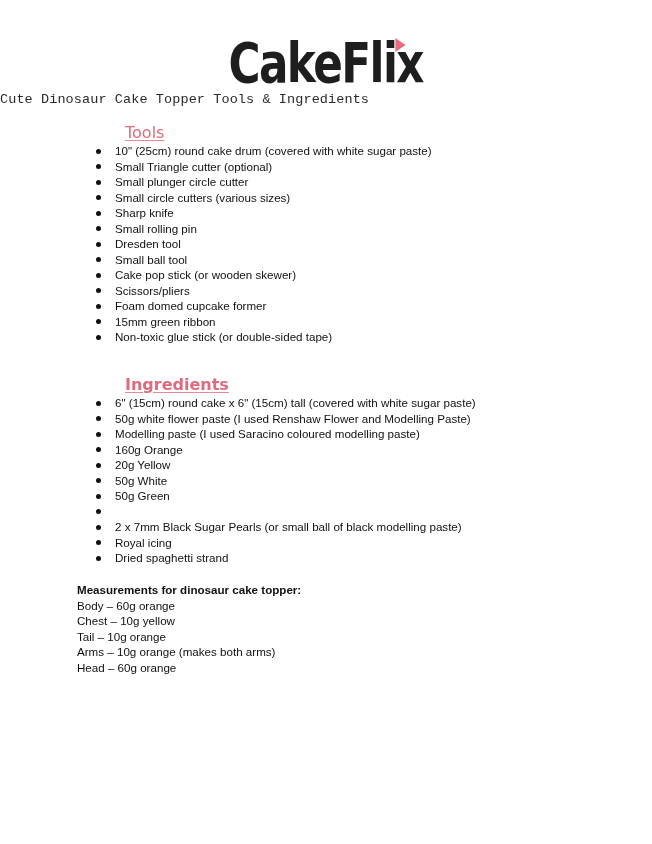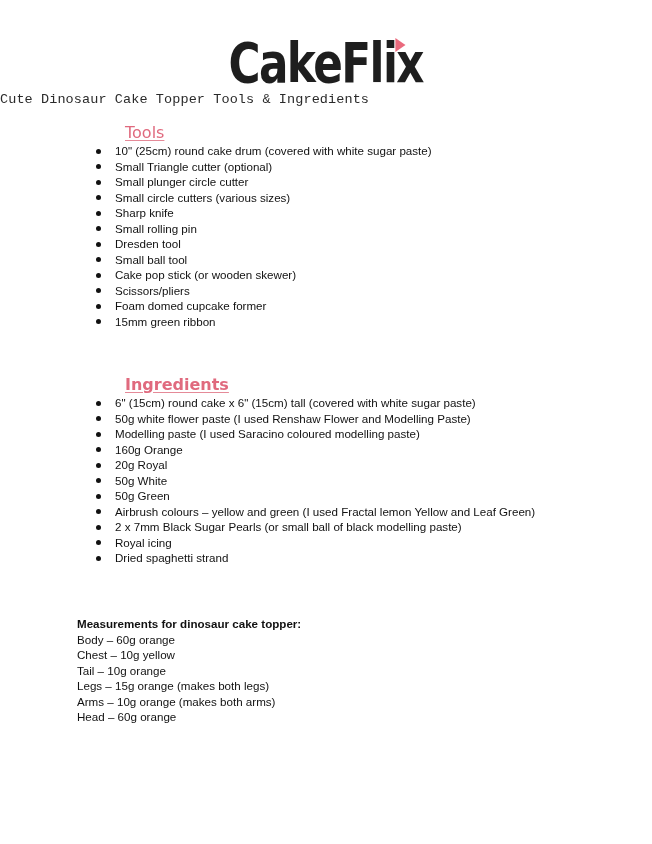--- a/index.html
+++ b/index.html
@@ -96,21 +96,20 @@
       border-radius: 50%;
       background: #111;
     }
     .measure {
       position: absolute;
       left: 77px;
       top: 582px;
       font-size: 11.6px;
       line-height: 15.5px;
       color: #111;
-      margin-top: 34px;
     }
     .measure .m-title {
       font-weight: bold;
       white-space: nowrap;
     }
     .measure .m-line {
       white-space: nowrap;
     }
   </style>
 </head>
@@ -134,42 +133,42 @@
       <li><span class="bullet"></span><span>Small plunger circle cutter</span></li>
       <li><span class="bullet"></span><span>Small circle cutters (various sizes)</span></li>
       <li><span class="bullet"></span><span>Sharp knife</span></li>
       <li><span class="bullet"></span><span>Small rolling pin</span></li>
       <li><span class="bullet"></span><span>Dresden tool</span></li>
       <li><span class="bullet"></span><span>Small ball tool</span></li>
       <li><span class="bullet"></span><span>Cake pop stick (or wooden skewer)</span></li>
       <li><span class="bullet"></span><span>Scissors/pliers</span></li>
       <li><span class="bullet"></span><span>Foam domed cupcake former</span></li>
       <li><span class="bullet"></span><span>15mm green ribbon</span></li>
+      <li><span class="bullet"></span><span>Non-toxic glue stick (or double-sided tape)</span></li>
     </ul>
 
   <div class="section-heading" style="top: 375px; font-weight: bold;">Ingredients</div>
   <ul class="list" id="ingredients-list" style="top: 395px;">
       <li><span class="bullet"></span><span>6" (15cm) round cake x 6" (15cm) tall (covered with white sugar paste)</span></li>
       <li><span class="bullet"></span><span>50g white flower paste (I used Renshaw Flower and Modelling Paste)</span></li>
       <li><span class="bullet"></span><span>Modelling paste (I used Saracino coloured modelling paste)</span></li>
       <li><span class="bullet"></span><span>160g Orange</span></li>
-      <li><span class="bullet"></span><span>20g Royal</span></li>
+      <li><span class="bullet"></span><span>20g Yellow</span></li>
       <li><span class="bullet"></span><span>50g White</span></li>
       <li><span class="bullet"></span><span>50g Green</span></li>
-      <li><span class="bullet"></span><span>Airbrush colours – yellow and green (I used Fractal lemon Yellow and Leaf Green)</span></li>
+      <li><span class="bullet"></span></li>
       <li><span class="bullet"></span><span>2 x 7mm Black Sugar Pearls (or small ball of black modelling paste)</span></li>
       <li><span class="bullet"></span><span>Royal icing</span></li>
       <li><span class="bullet"></span><span>Dried spaghetti strand</span></li>
     </ul>
 
   <div class="measure">
     <div class="m-title">Measurements for dinosaur cake topper:</div>
     <div id="measure-lines">
         <div class="m-line">Body – 60g orange</div>
         <div class="m-line">Chest – 10g yellow</div>
         <div class="m-line">Tail – 10g orange</div>
-        <div class="m-line">Legs – 15g orange (makes both legs)</div>
         <div class="m-line">Arms – 10g orange (makes both arms)</div>
         <div class="m-line">Head – 60g orange</div>
       </div>
   </div>
 
 </div>
 
 </body></html>

